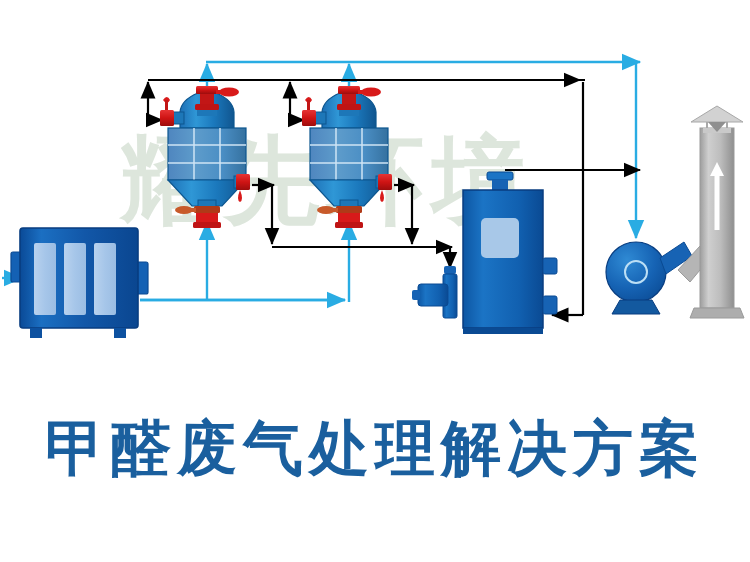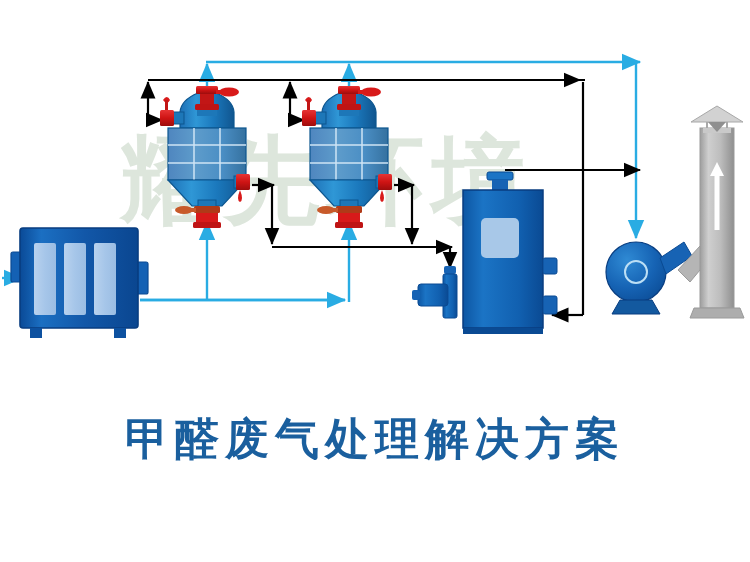--- a/index.html
+++ b/index.html
@@ -13,21 +13,21 @@
   #stage{position:relative;width:750px;height:562px;}
   #diagram{position:absolute;left:0;top:0;width:750px;height:562px;}
   .title-wrap{
     position:absolute;left:0;top:415px;width:750px;
     text-align:center;
     pointer-events:none;
   }
   .title-text{
     font-family:"DejaVu Serif","Liberation Serif",serif;
     font-weight:bold;
-    font-size:44px;
+    font-size:60px;
     letter-spacing:6px;
     color:#1a5f9e;
     line-height:1.1;
     white-space:nowrap;
   }
   .wm{
     position:absolute;
     left:120px;top:118px;
     width:540px;
     font-family:"DejaVu Serif","Liberation Serif",serif;

